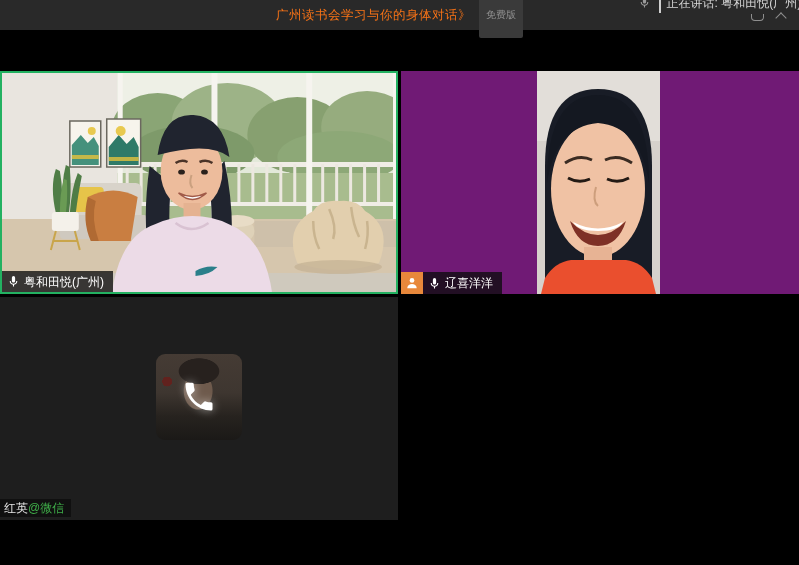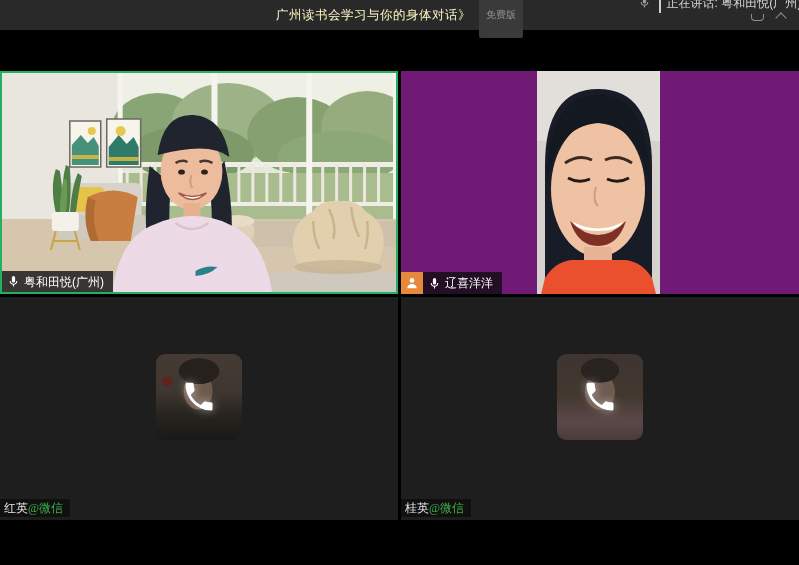--- a/index.html
+++ b/index.html
@@ -7,21 +7,21 @@
     position:relative;width:799px;height:565px;background:#000;overflow:hidden;
     font-family:"Liberation Sans","DejaVu Sans",sans-serif;
     -webkit-font-smoothing:antialiased;
   }
   
   .topbar{
     position:absolute;top:0;left:0;width:799px;height:30px;background:#292929;
     display:flex;align-items:center;justify-content:center;
   }
   .title-wrap{display:flex;align-items:center;gap:8px;}
-  .meeting-title{color:#fef9c3;font-size:12.5px;letter-spacing:.5px;}
+  .meeting-title{color:#f97316;font-size:12.5px;letter-spacing:.5px;}
   .free-badge{
     background:#3a3a3a;color:#8f8f8f;font-size:10px;padding:18px 7px;border-radius:2px;line-height:1;
   }
   
   .speaking-overlay{
     position:absolute;left:638px;top:0;width:161px;height:13px;overflow:hidden;
     display:flex;align-items:flex-start;gap:6px;
   }
   .speaking-mic{margin-top:-5px;flex:0 0 auto;}
   .speaking-divider{width:1.5px;height:13px;background:#cfcfcf;flex:0 0 auto;margin-left:2px;}
@@ -58,21 +58,21 @@
   .tag-row{position:absolute;left:0;bottom:0;display:flex;align-items:stretch;}
   .host-badge{
     width:22px;height:22px;background:var(--host-badge-orange,#e8883b);
     display:flex;align-items:center;justify-content:center;flex:0 0 auto;
   }
   .tag-row .name-tag{position:static;height:22px;}
   .phone-tag{
     position:absolute;left:0;bottom:3px;background:rgba(0,0,0,.45);
     color:#e6e6e6;font-size:12px;line-height:1;padding:3px 7px 3px 4px;white-space:nowrap;
   }
-  .wechat-suffix{color:var(--wechat-green,#3fae49);font-family:Liberation Serif, serif;}
+  .wechat-suffix{color:var(--wechat-green,#3fae49);}
   
   .avatar{
     position:absolute;left:calc(50% - 43px);top:57px;width:86px;height:86px;border-radius:9px;overflow:hidden;
   }
   .avatar-photo-a{
     background:
       radial-gradient(circle 7px at 13% 32%, #61221e 0 70%, transparent 72%),
       radial-gradient(ellipse 33px 21px at 50% 20%, #27211e 0 60%, transparent 63%),
       radial-gradient(ellipse 24px 31px at 49% 43%, #6e5a4c 0 58%, transparent 62%),
       linear-gradient(180deg,#453b34 0%,#3e3630 45%,#27231f 72%,#1b1917 100%);
@@ -254,25 +254,15 @@
       <div class="avatar avatar-photo-a">
         <svg class="phone-icon" width="36" height="36" viewBox="0 0 24 24" fill="#ffffff">
           <path d="M6.62 10.79a15.05 15.05 0 0 0 6.59 6.59l2.2-2.2a1 1 0 0 1 1.01-.25c1.12.37 2.33.57 3.58.57a1 1 0 0 1 1 1V20a1 1 0 0 1-1 1C10.85 21 3 13.15 3 3.5a1 1 0 0 1 1-1h3.5a1 1 0 0 1 1 1c0 1.25.2 2.46.57 3.58a1 1 0 0 1-.25 1.01l-2.2 2.2z"></path>
         </svg>
       </div>
       <div class="phone-tag">
         <span>红英</span><span class="wechat-suffix">@微信</span>
       </div>
     </div>
 
-    <div class="tile tile-4">
-      <div class="avatar avatar-photo-b">
-        <svg class="phone-icon" width="36" height="36" viewBox="0 0 24 24" fill="#ffffff">
-          <path d="M6.62 10.79a15.05 15.05 0 0 0 6.59 6.59l2.2-2.2a1 1 0 0 1 1.01-.25c1.12.37 2.33.57 3.58.57a1 1 0 0 1 1 1V20a1 1 0 0 1-1 1C10.85 21 3 13.15 3 3.5a1 1 0 0 1 1-1h3.5a1 1 0 0 1 1 1c0 1.25.2 2.46.57 3.58a1 1 0 0 1-.25 1.01l-2.2 2.2z"></path>
-        </svg>
-      </div>
-      <div class="phone-tag">
-        <span>桂英</span><span class="wechat-suffix">@微信</span>
-      </div>
-    </div>
 
   </div>
 </div>
 
 </body></html>

